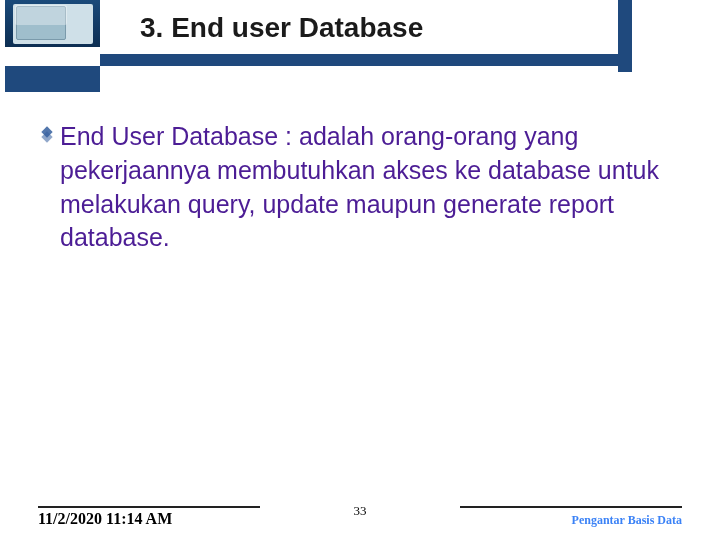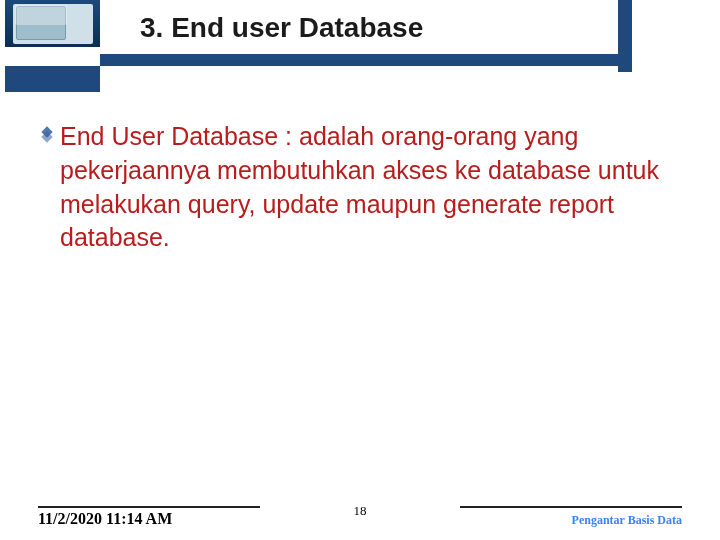--- a/index.html
+++ b/index.html
@@ -122,21 +122,21 @@
     position: absolute;
     width: 8px;
     height: 8px;
     background: #345e9e;
     transform: rotate(45deg);
   }
   .diamond::before { top: 0; left: 3px; opacity: 0.85; }
   .diamond::after  { top: 5px; left: 3px; opacity: 0.55; }
   .body-text {
     font-size: 25px;
-    color: #b91c1c;
+    color: #4c1d95;
     line-height: 1.35;
   }
   
   .footer-line-left {
     position: absolute;
     left: 38px;
     width: 222px;
     bottom: 32px;
     height: 2px;
     background: #222;
@@ -201,16 +201,16 @@
   <div class="body">
     <div class="bullet-row">
       <div class="diamond"></div>
       <div class="body-text">End User Database : adalah orang-orang yang pekerjaannya membutuhkan akses ke database untuk melakukan query, update maupun generate report database.</div>
     </div>
   </div>
 
   <div class="footer-line-left"></div>
   <div class="footer-line-right"></div>
   <div class="footer-left">11/2/2020 11:14 AM</div>
-  <div class="footer-page">18</div>
+  <div class="footer-page">33</div>
   <div class="footer-right">Pengantar Basis Data</div>
 
 </div>
 
 </body></html>

